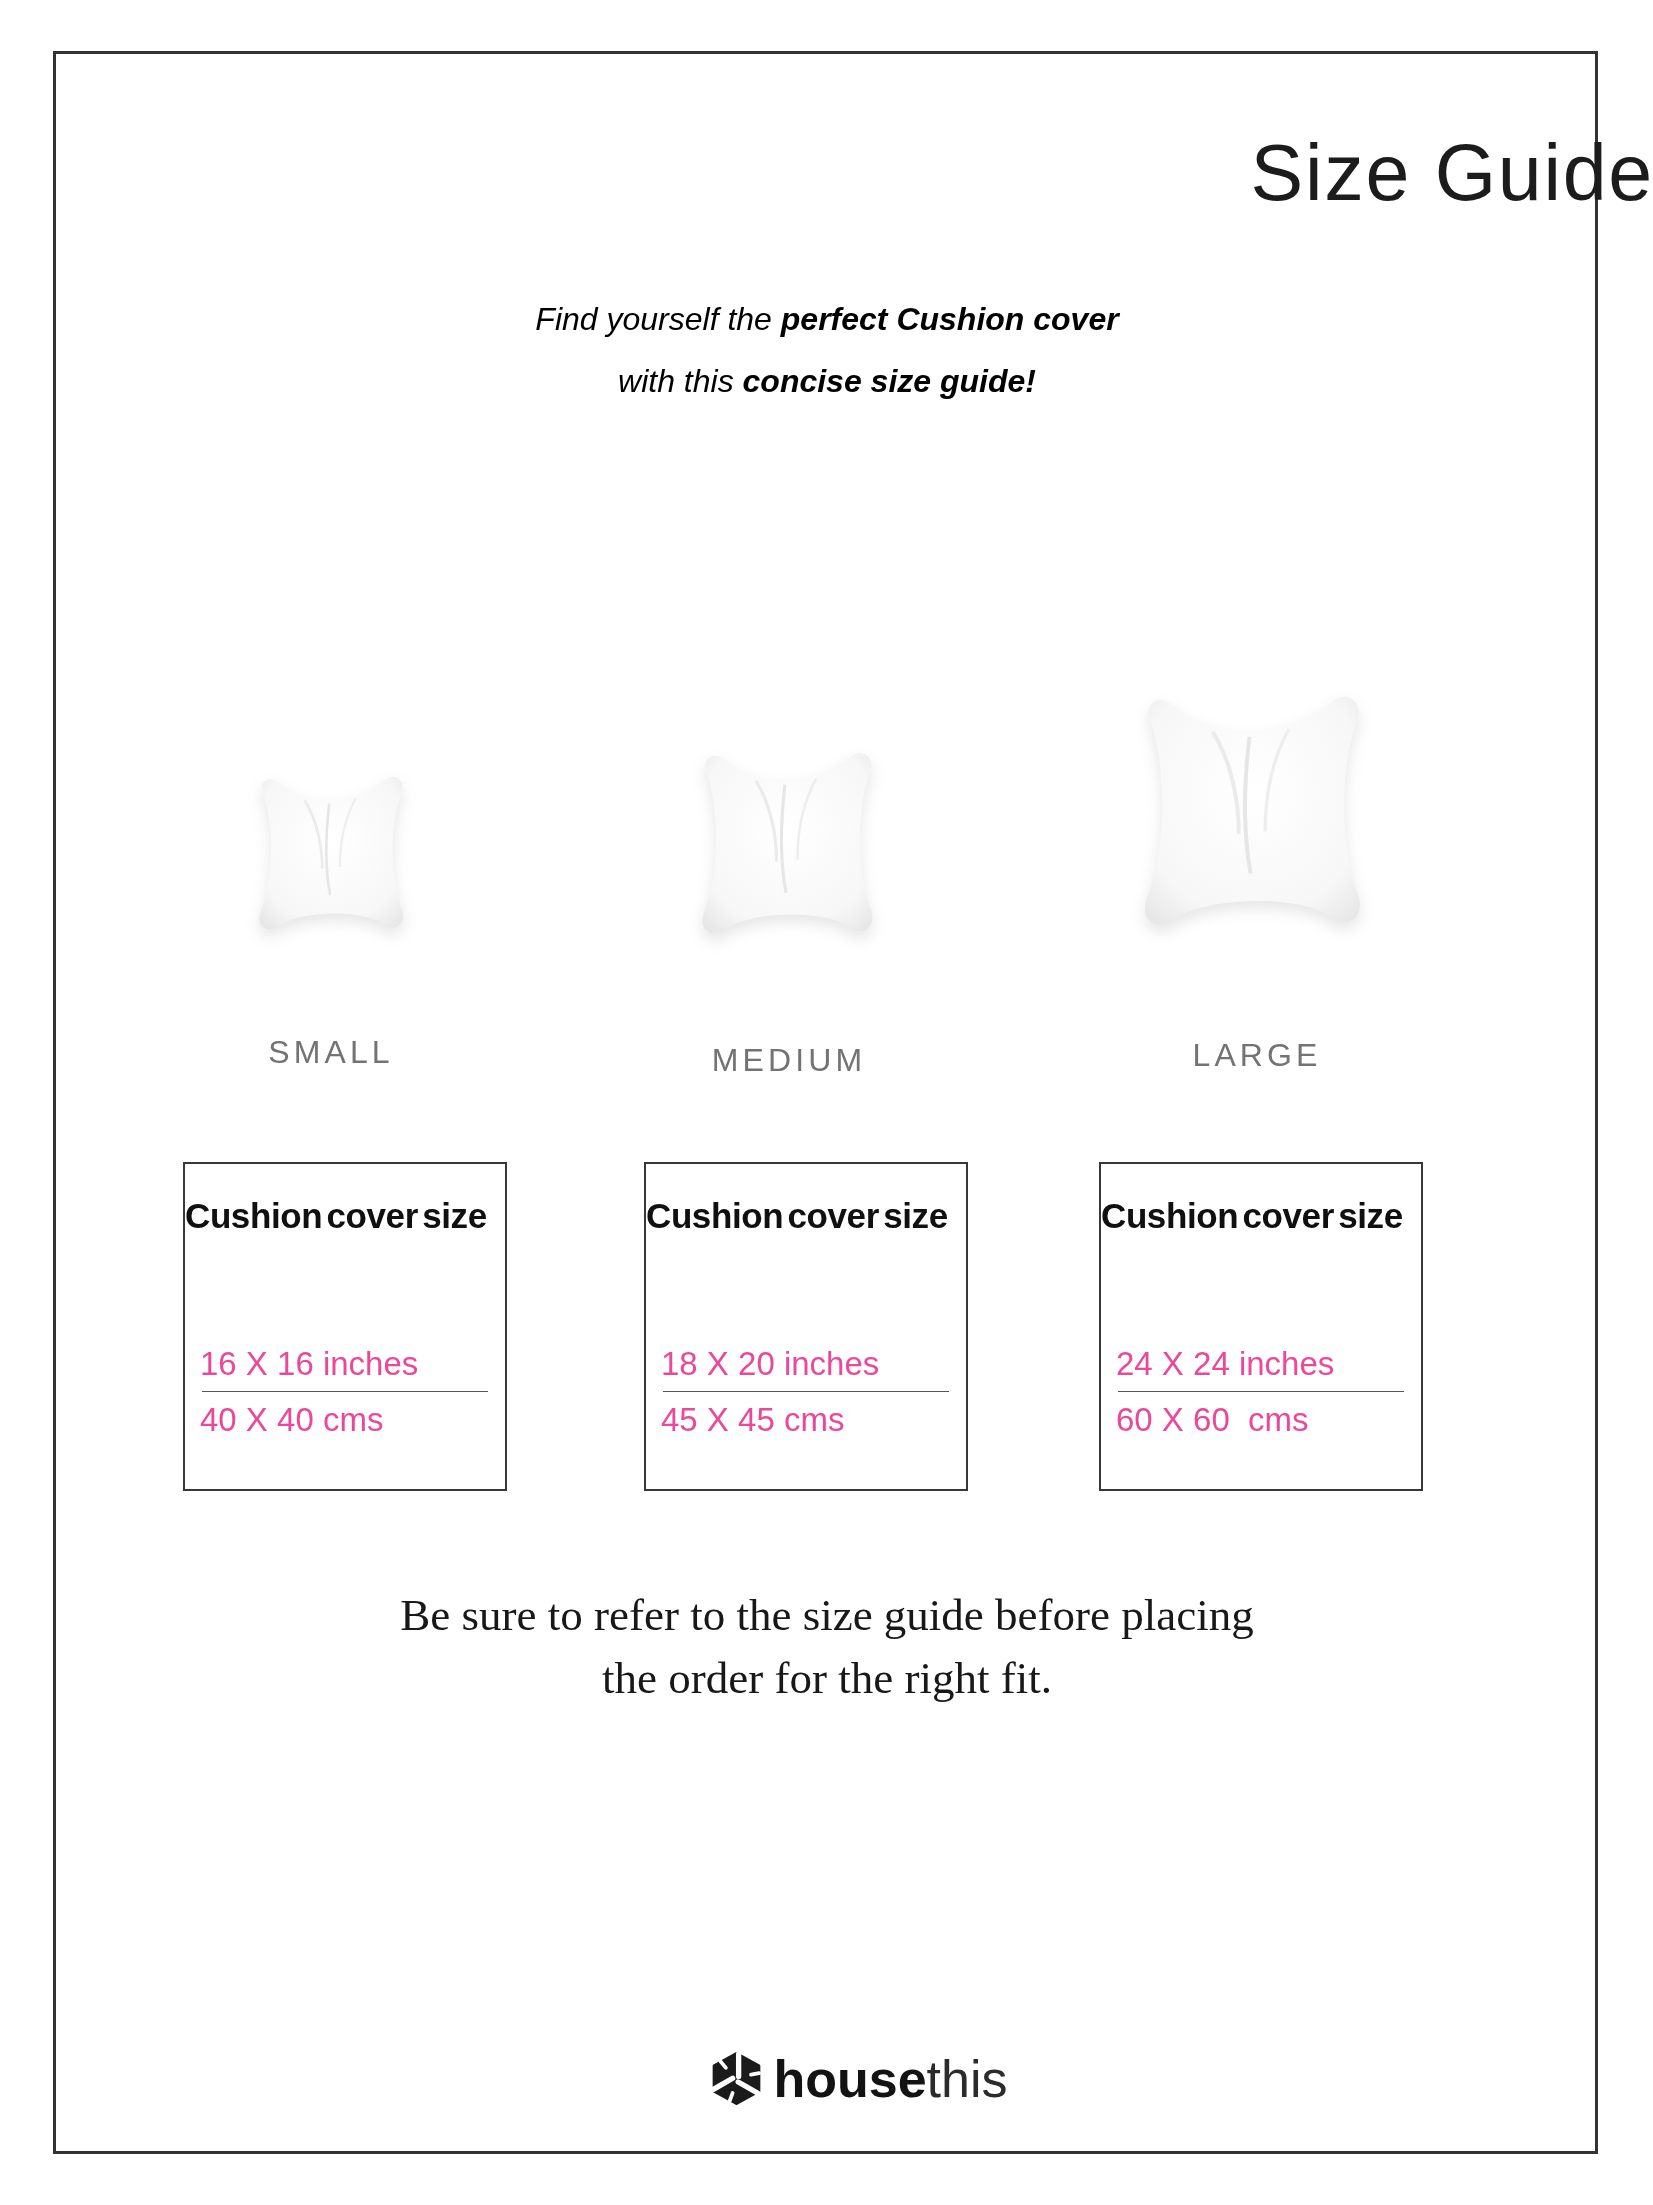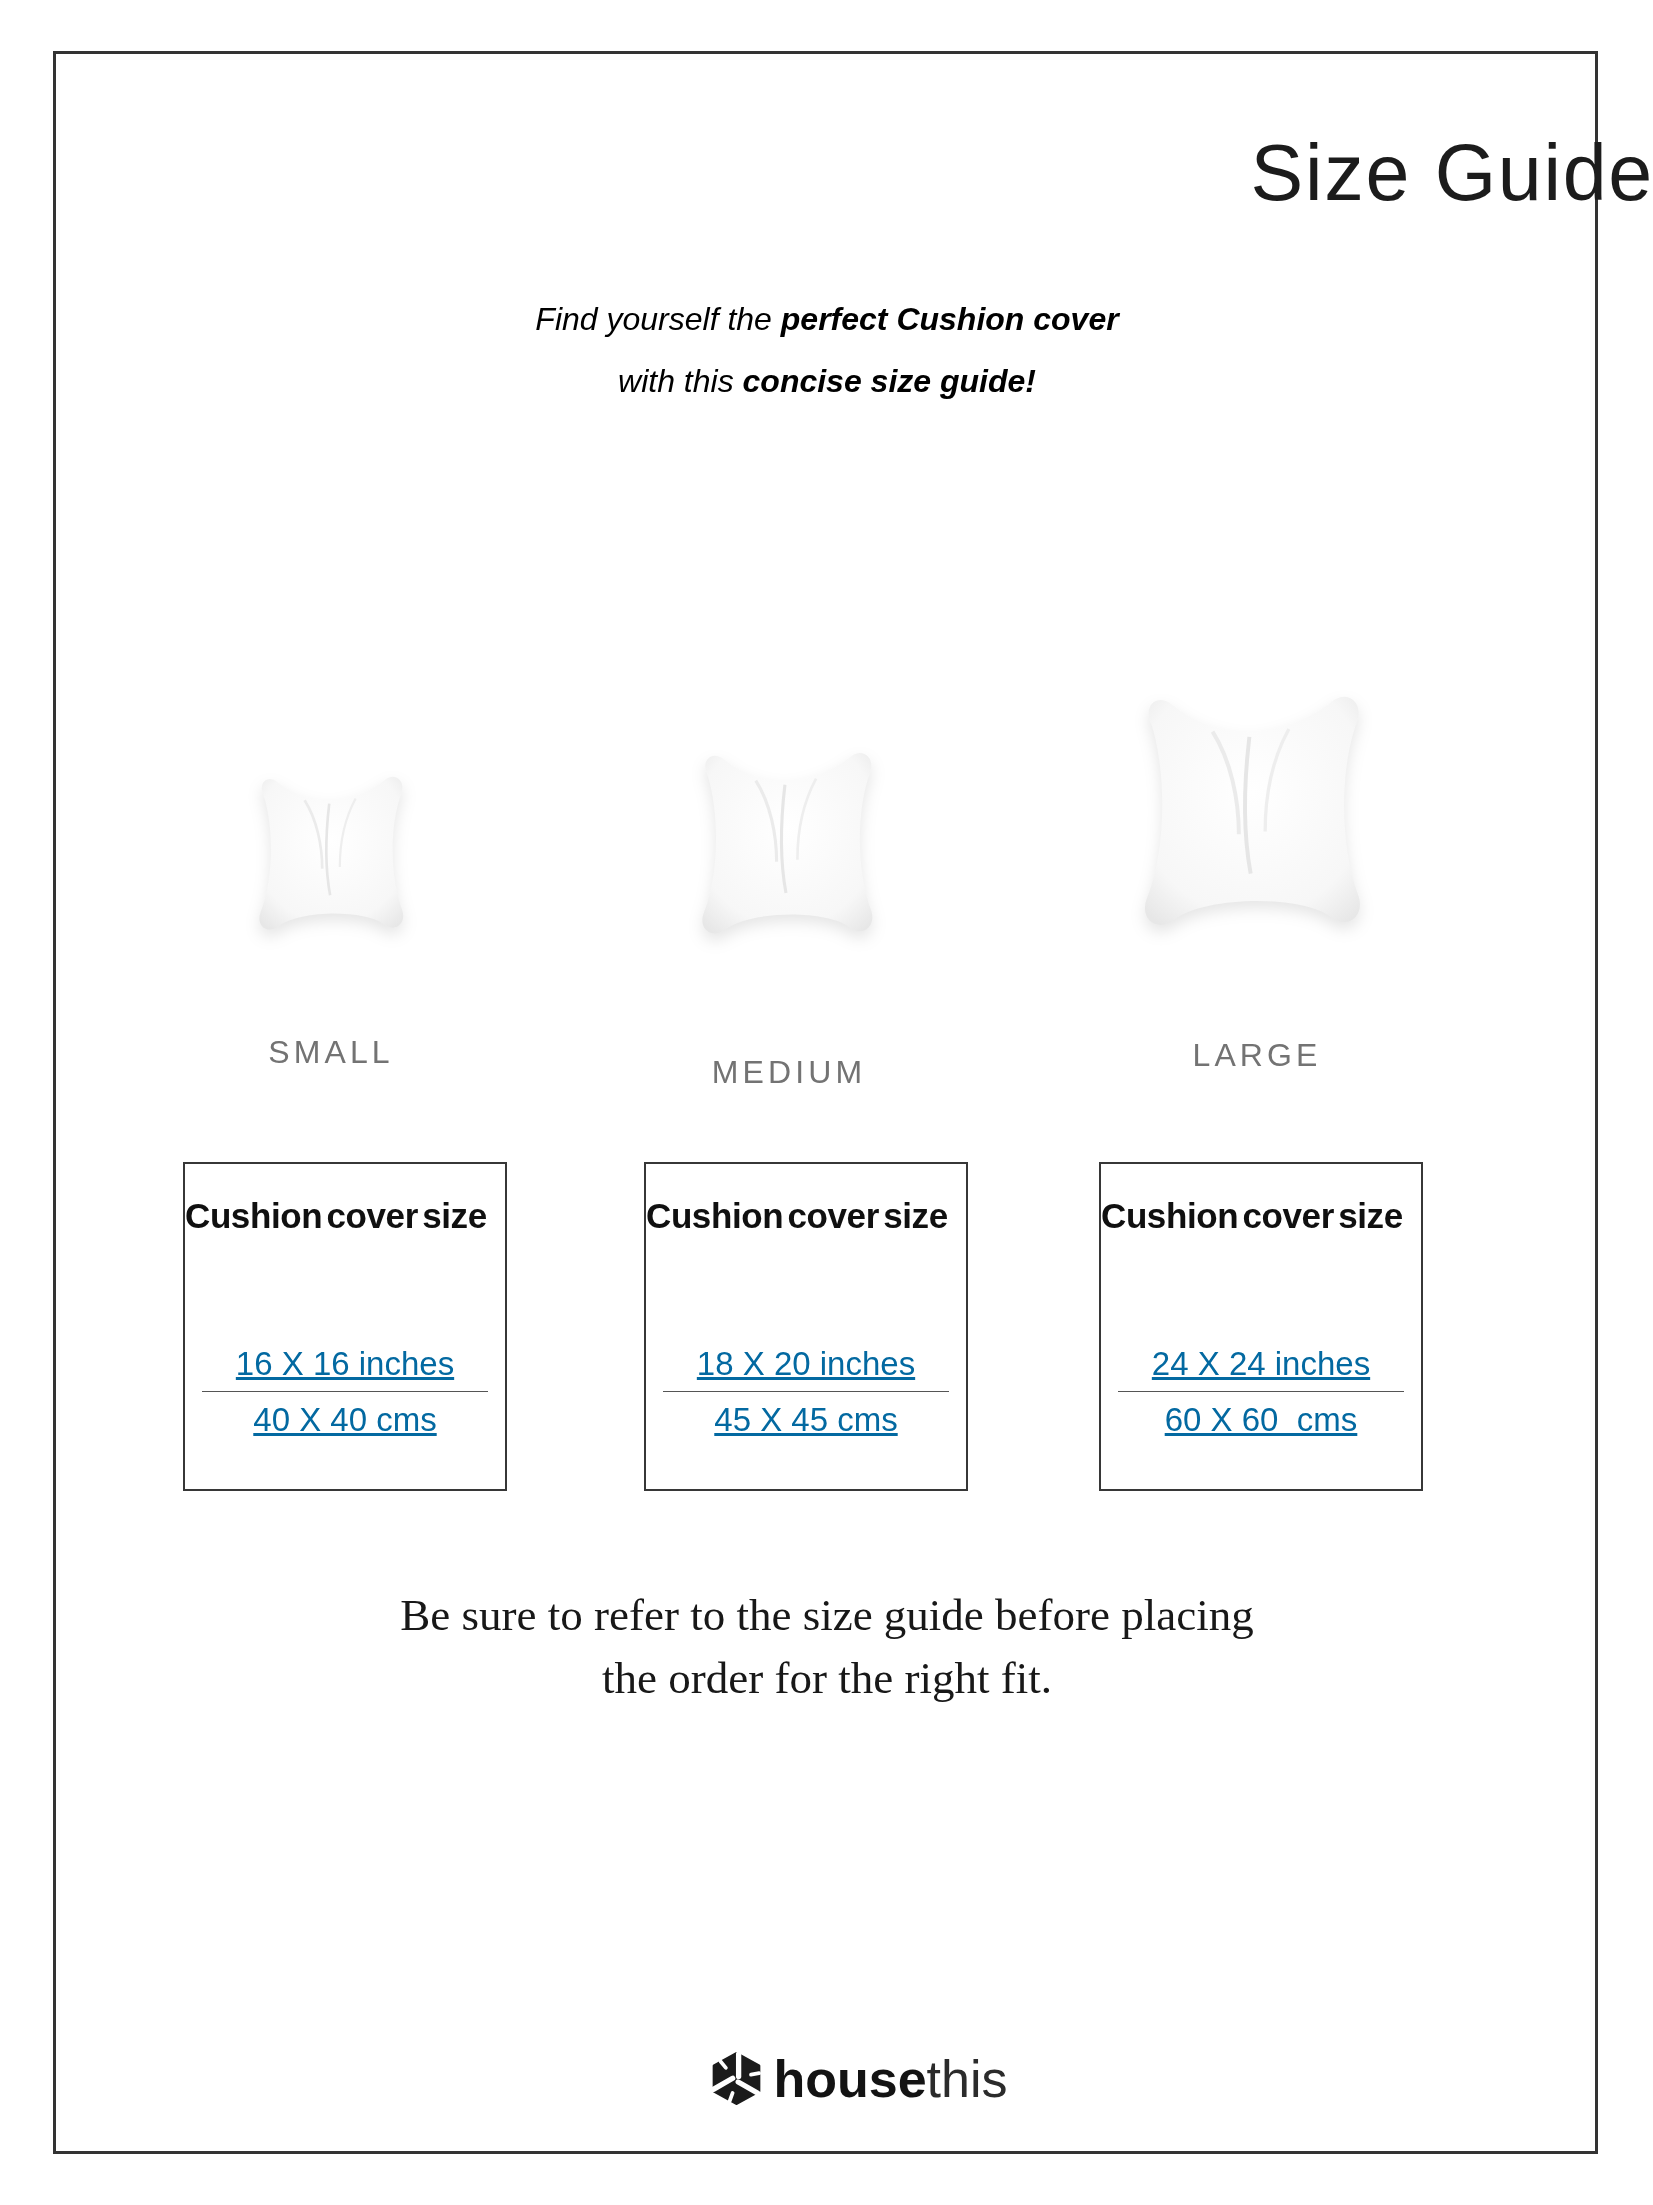--- a/index.html
+++ b/index.html
@@ -32,37 +32,37 @@
   .pillow{position:absolute;filter:drop-shadow(0 7.4px 7.4px rgba(0,0,0,0.10));}
   .pillow-small{left:243px;top:763px;width:176px;height:180px;}
   .pillow-medium{left:683px;top:738px;width:208px;height:210px;}
   .pillow-large{left:1119px;top:679px;width:266px;height:263px;}
   .size-label{
     position:absolute;
     font-size:32px;letter-spacing:4.1px;font-weight:400;color:#737373;
     text-align:center;line-height:1;
   }
   .lbl-small{left:203px;width:256px;top:1036px;}
-  .lbl-medium{left:661px;width:256px;top:1044px;margin-top:12px;}
+  .lbl-medium{left:661px;width:256px;top:1044px;}
   .lbl-large{left:1129px;width:256px;top:1039px;}
   .size-box{
     position:absolute;top:1162px;width:324px;height:329px;
     border:2.5px solid #373737;box-sizing:border-box;background:#ffffff;
   }
   .box-small{left:183px;}
   .box-medium{left:644px;}
   .box-large{left:1099px;}
   .box-title{
     margin-top:33px;text-align:left;
     font-weight:700;font-size:35px;letter-spacing:-0.4px;word-spacing:-5px;
     color:#101010;line-height:1.1;
   }
   .box-dims{
     position:absolute;left:15px;right:15px;top:180px;
-    text-align:center;color:#0369a1;text-decoration:underline;
+    text-align:left;color:#ec4899;
   }
   .dim-inches,.dim-cms{
     font-size:33px;line-height:40px;font-weight:400;white-space:pre-wrap;
   }
   .dim-rule{
     border:none;border-top:1.7px solid #555555;
     margin:7.4px 1.7px 7.4px;height:0;
   }
   .note{
     position:absolute;top:1584px;left:0;width:100%;

